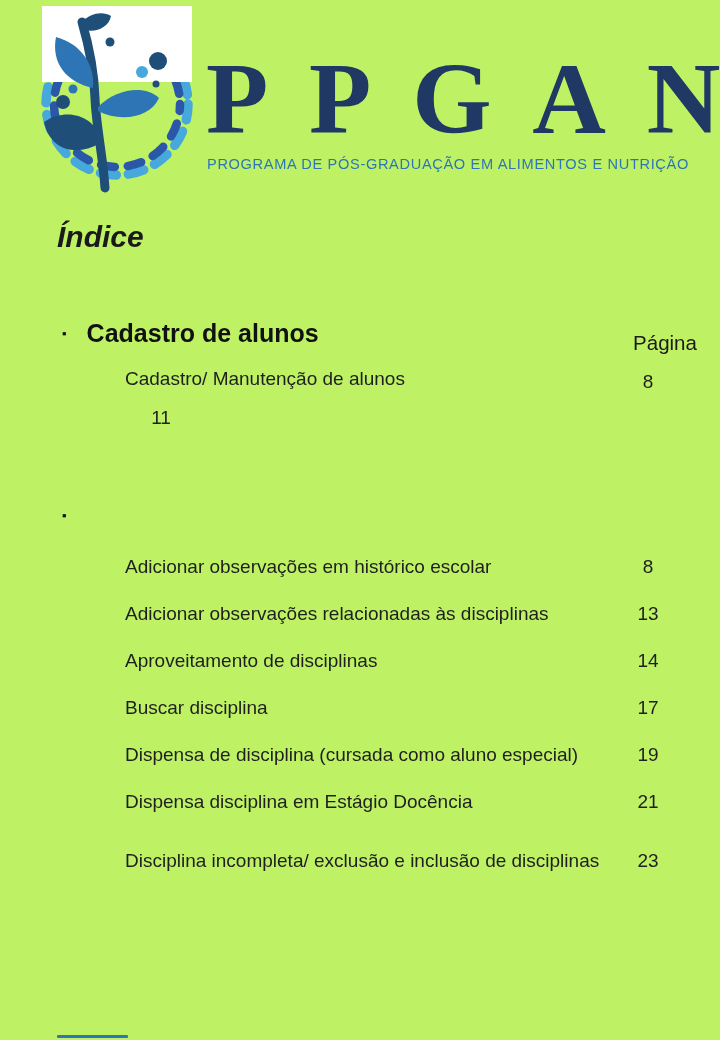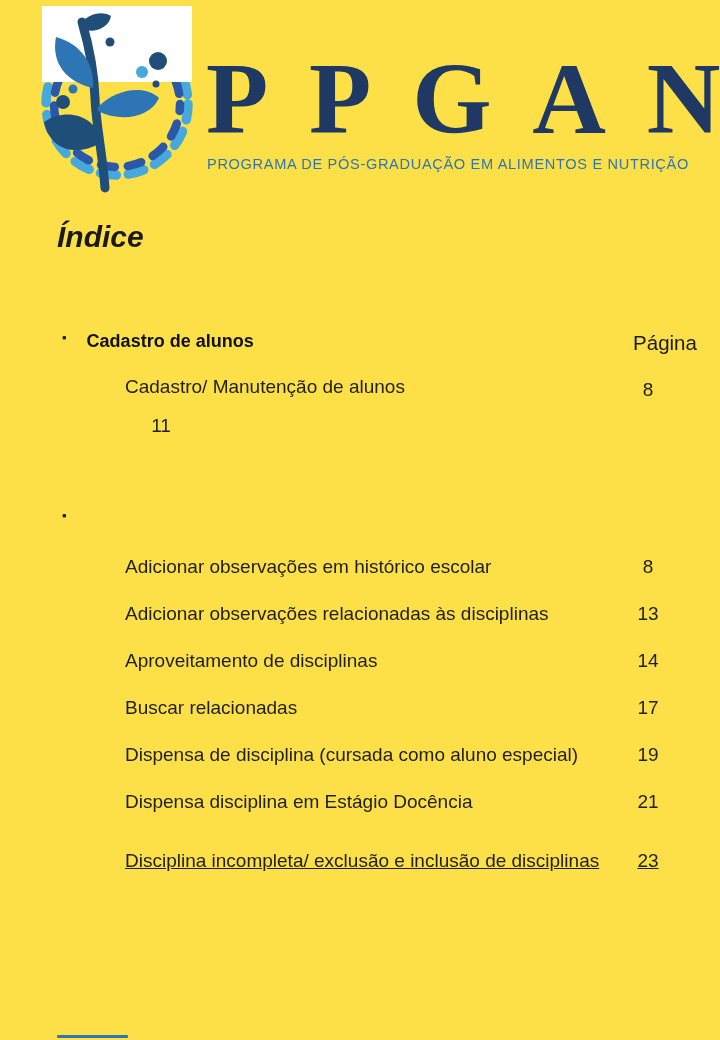--- a/index.html
+++ b/index.html
@@ -1,17 +1,17 @@
 <!DOCTYPE html>
 <html><head>
 <meta charset="utf-8">
 <style>
   html,body{margin:0;padding:0;background:#ffffff;}
   .page{
-    position:relative;width:720px;height:1040px;background:#fde047;overflow:hidden;
+    position:relative;width:720px;height:1040px;background:#bef264;overflow:hidden;
     font-family:"Liberation Sans",sans-serif;color:#1f1f1f;
   }
   
   .logo-emblem{position:absolute;left:6px;top:6px;width:202px;height:190px;}
   .logo-acronym{
     position:absolute;left:206px;top:48px;line-height:1;white-space:nowrap;
     font-family:"Liberation Serif",serif;font-weight:700;font-size:102px;
     letter-spacing:0.40em;color:#1F3864;
   }
   .logo-subtitle{
@@ -27,28 +27,28 @@
   .pagina-header{
     position:absolute;left:612px;top:331px;width:72px;text-align:center;
     font-size:20.5px;color:#1a1a1a;margin-left:17px;
   }
   
   .toc-section{position:absolute;left:0;right:0;}
   .toc-section.sec1{top:320px;}
   .toc-section.sec2{top:502px;}
   .section-title-row{display:flex;align-items:center;padding-left:62px;line-height:27px;}
   .bullet{font-size:13px;color:#111;line-height:27px;}
-  .section-title{margin:8px 0 0 20px;font-size:18px;font-weight:700;color:#111;line-height:27px;}
+  .section-title{margin:0 0 0 20px;font-size:25px;font-weight:700;color:#111;line-height:27px;}
   .sec2 .section-title{margin-left:30px;}
   .toc-rows{display:block;}
   .sec1 .toc-rows{margin-top:9px;}
   .sec2 .toc-rows{margin-top:14px;}
   .toc-row{display:flex;align-items:center;height:46px;padding-left:125px;}
   .sec2 .toc-row{height:47px;}
-  .sec2 .toc-row:last-child{margin-top:12px;text-decoration:underline;}
+  .sec2 .toc-row:last-child{margin-top:12px;}
   .item-label{flex:1 1 0;min-width:0;font-size:19px;color:#1f1f1f;white-space:nowrap;overflow:visible;}
   .item-page{flex:0 0 72px;margin-right:36px;text-align:center;font-size:19px;color:#1f1f1f;}
   
   .sec1 .toc-row:nth-child(1) .item-page{transform:translateY(3px);}
   .sec1 .toc-row:nth-child(2) .item-page{transform:translateY(-7px);}
   .sec2 .toc-row:nth-child(8) .item-page{transform:translateY(4px);}
   
   .bottom-accent-line{
     position:absolute;left:57px;top:1035px;width:71px;height:3px;
     background:#2E75B6;border-radius:1px;
@@ -118,21 +118,21 @@
       </div>
       <div class="toc-row">
         <span class="item-label">Adicionar observações relacionadas às disciplinas</span>
         <span class="item-page">13</span>
       </div>
       <div class="toc-row">
         <span class="item-label">Aproveitamento de disciplinas</span>
         <span class="item-page">14</span>
       </div>
       <div class="toc-row">
-        <span class="item-label">Buscar relacionadas</span>
+        <span class="item-label">Buscar disciplina</span>
         <span class="item-page">17</span>
       </div>
       <div class="toc-row">
         <span class="item-label">Dispensa de disciplina (cursada como aluno especial)</span>
         <span class="item-page">19</span>
       </div>
       <div class="toc-row">
         <span class="item-label">Dispensa disciplina em Estágio Docência</span>
         <span class="item-page">21</span>
       </div>

